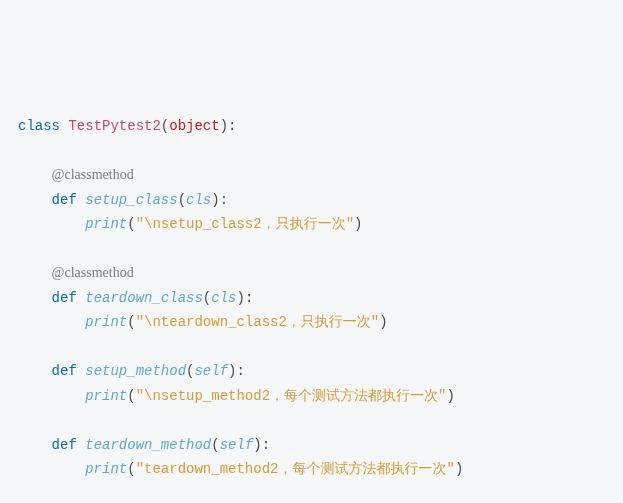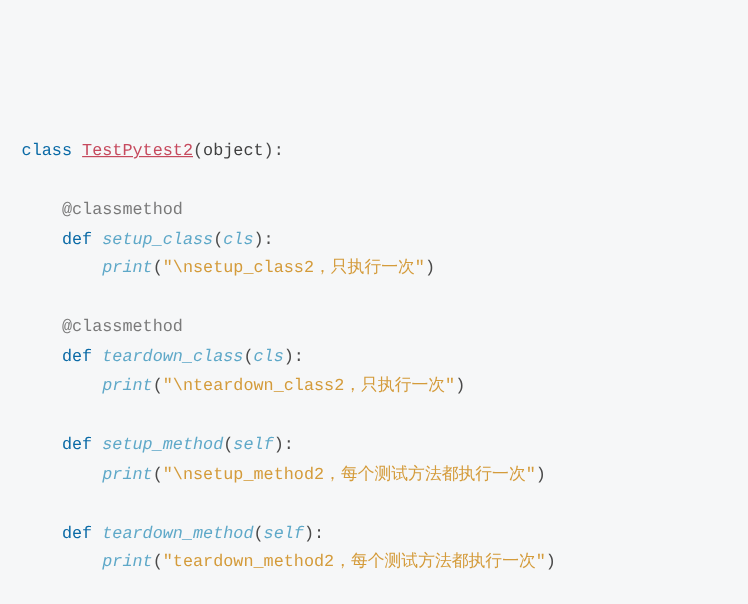--- a/index.html
+++ b/index.html
@@ -8,23 +8,23 @@
     background: #f6f7f8;
     font-family: "Consolas", "Menlo", "Monaco", "Courier New", monospace;
     font-size: 14px;
     line-height: 1.75;
     color: #4a4a4a;
     white-space: pre;
     width: 623px;
     box-sizing: border-box;
   }
   .kw { color: #0a6aa6; }       
-  .cls { color: #c64a5e; text-decoration: underline; }      
-  .bi { color: #404040; }       
-  .dec { color: #7a7a7a; }      
+  .cls { color: #c64a5e; }      
+  .bi { color: #b91c1c; }       
+  .dec { color: #7a7a7a; font-family: Liberation Serif, serif; }      
   .fn { color: #5ea8c8; font-style: italic; }       
   .str { color: #d49b3a; }      
   .pn { color: #4a4a4a; }       
   .line { display: block; }
 </style>
 </head>
 <body>
 
 
 

